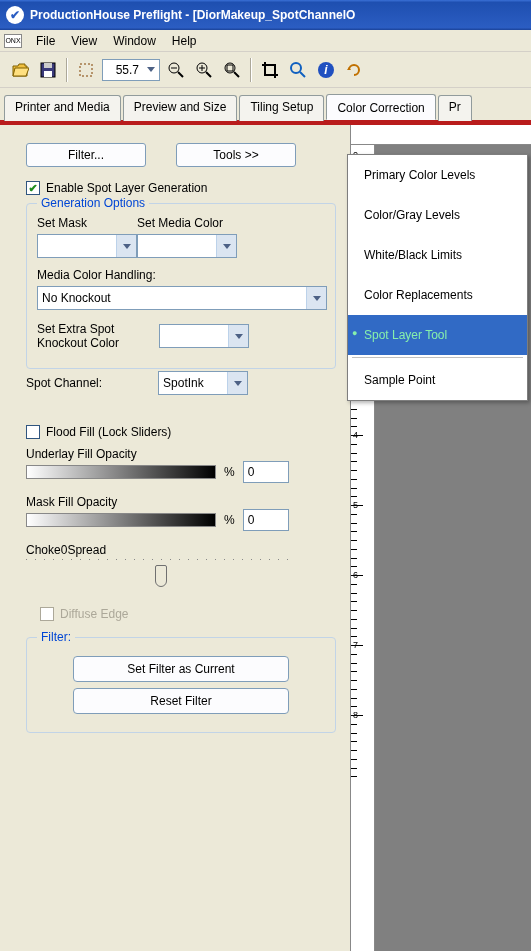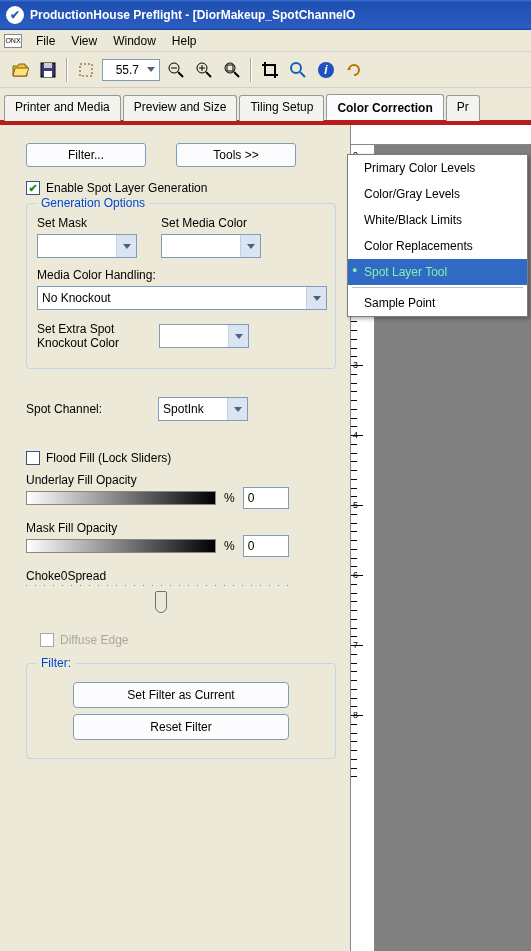--- a/index.html
+++ b/index.html
@@ -16,36 +16,36 @@
   .toolbar { background: #ece9d8; height: 36px; display: flex; align-items: center; padding: 4px 8px; gap: 4px; border-bottom: 1px solid #d4d0c8; }
   .tb-btn { width: 24px; height: 24px; display: flex; align-items: center; justify-content: center; font-size: 16px; cursor: default; }
   .tb-btn svg { width: 18px; height: 18px; }
   .tb-sep { width: 2px; height: 24px; border-left: 1px solid #aca899; border-right: 1px solid #fff; margin: 0 2px; }
   .zoom-field { display: flex; align-items: center; border: 1px solid #7f9db9; background: #fff; height: 22px; }
   .zoom-field input { border: none; width: 40px; text-align: right; padding: 0 4px; font-size: 12px; outline: none; }
   .zoom-field .dd { width: 16px; height: 100%; display: flex; align-items: center; justify-content: center; }
 
   .tabstrip { display: flex; padding: 6px 4px 0 4px; background: #ece9d8; border-bottom: 5px solid #b91c1c; }
   .tab { padding: 4px 10px; border: 1px solid #919b9c; border-bottom: none; background: #f4f3ee; margin-right: 2px; border-radius: 3px 3px 0 0; position: relative; top: 1px; cursor: default; white-space: nowrap; }
-  .tab.active { background: #fcfcfe; border-bottom: 1px solid #fcfcfe; top: 0; padding-top: 6px; font-weight: bold; }
+  .tab.active { background: #fcfcfe; border-bottom: 1px solid #fcfcfe; top: 0; padding-top: 6px; font-weight: normal; }
 
   .content { display: flex; height: calc(100% - 30px - 22px - 36px - 30px); }
   .panel { width: 350px; padding: 18px 14px 14px 26px; position: relative; }
 
   .btn-row { display: flex; gap: 30px; margin-bottom: 14px; }
   .wbtn { border: 1px solid #7f9db9; background: #fcfcfe; border-radius: 3px; padding: 4px 0; width: 120px; text-align: center; cursor: default; }
 
   .chk-row { display: flex; align-items: center; gap: 6px; margin-bottom: 8px; }
   .chk { width: 14px; height: 14px; border: 1px solid #30557f; background: #fff; display: flex; align-items: center; justify-content: center; color: #1e8c1e; font-size: 11px; font-weight: bold; }
   .chk.checked::before { content: "✔"; }
 
-  .groupbox { border: 1px solid #c2d4e7; border-radius: 4px; padding: 12px 10px 12px 10px; margin-bottom: 28px; position: relative; }
+  .groupbox { border: 1px solid #c2d4e7; border-radius: 4px; padding: 12px 10px 12px 10px; margin-bottom: 2px; position: relative; }
   .groupbox .legend { position: absolute; top: -8px; left: 10px; background: #ece9d8; padding: 0 4px; color: #0046d5; font-size: 12px; }
 
-  .row2 { display: flex; gap: 24px; margin-bottom: 6px; }
+  .row2 { display: flex; margin-bottom: 6px; }
   .field-col { display: flex; flex-direction: column; }
   .label { margin-bottom: 4px; }
   .combo { display: flex; border: 1px solid #7f9db9; background: #fff; height: 24px; width: 100px; }
   .combo .val { flex: 1; padding: 0 4px; display: flex; align-items: center; }
   .combo .arrow { width: 20px; background: #dbe5f1; border-left: 1px solid #bcd2ea; display: flex; align-items: center; justify-content: center; }
   .combo.wide { width: 290px; }
   .combo.med { width: 90px; }
 
   .chevron-down { width: 0; height: 0; border-left: 4px solid transparent; border-right: 4px solid transparent; border-top: 5px solid #4d6185; }
 
@@ -61,21 +61,21 @@
   .slider-track { width: 270px; height: 22px; position: relative; }
   .slider-thumb { position: absolute; left: 50%; transform: translateX(-50%); top: -2px; width: 12px; height: 22px; background: #ece9d8; border: 1px solid #707070; border-radius: 2px 2px 6px 6px; }
 
   .disabled { color: #aca899; }
   .chk.disabled { border-color: #aca899; }
 
   .filter-btn { border: 1px solid #7f9db9; background: #fcfcfe; border-radius: 4px; padding: 5px 0; width: 216px; margin: 6px auto; display: block; text-align: center; cursor: default; }
 
   
   .dropdown { position: absolute; top: 154px; left: 347px; width: 181px; background: #fff; border: 1px solid #7e7e7e; box-shadow: 2px 2px 4px rgba(0,0,0,.3); z-index: 100; }
-  .dropdown .dd-item { padding: 6px 16px; cursor: default; position: relative; }
+  .dropdown .dd-item { padding: 13px 16px; cursor: default; position: relative; }
   .dropdown .dd-item.selected { background: #316ac5; color: #86efac; }
   .dropdown .dd-item.selected::before { content: "●"; position: absolute; left: 4px; font-size: 9px; }
   .dropdown .dd-sep { height: 1px; background: #c0c0c0; margin: 2px 4px; }
 
   
   .ruler-canvas { flex: 1; display: flex; flex-direction: column; border-left: 1px solid #888; }
   .ruler-h { height: 20px; background: #fff; border-bottom: 1px solid #888; position: relative; }
   .ruler-body { flex: 1; display: flex; }
   .ruler-v { width: 24px; background: #fff; border-right: 1px solid #888; position: relative; }
   .ruler-v .tick { position: absolute; left: 0; height: 1px; background: #000; }

